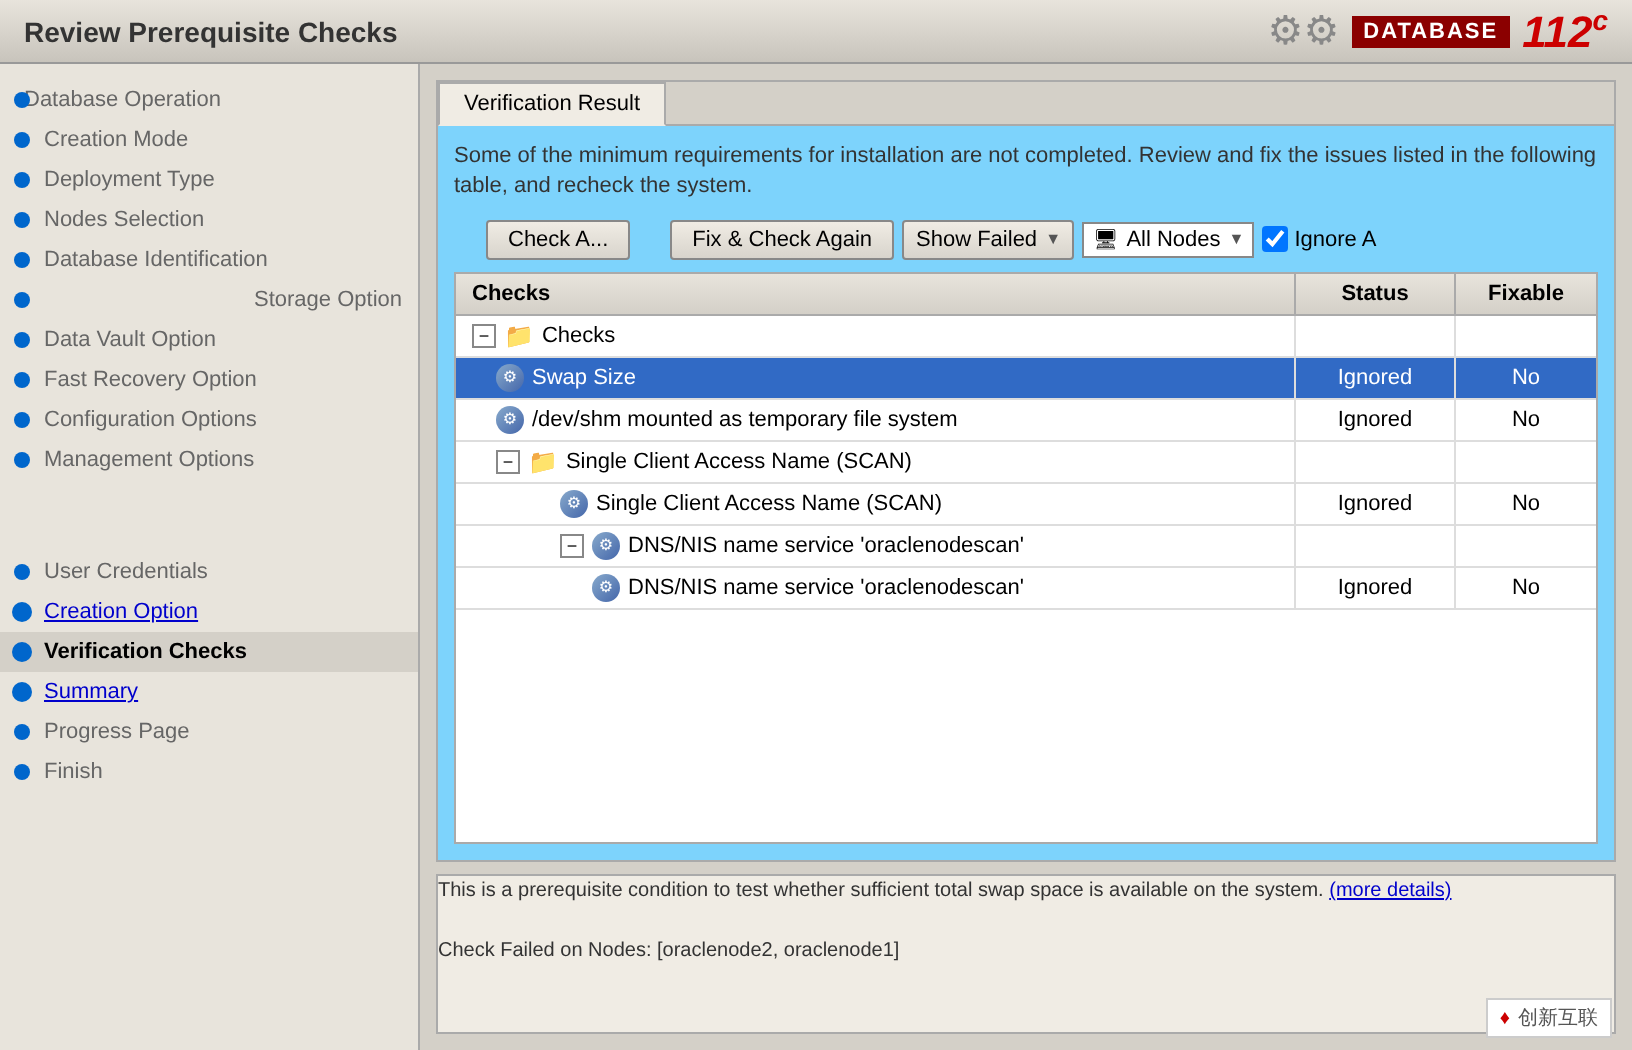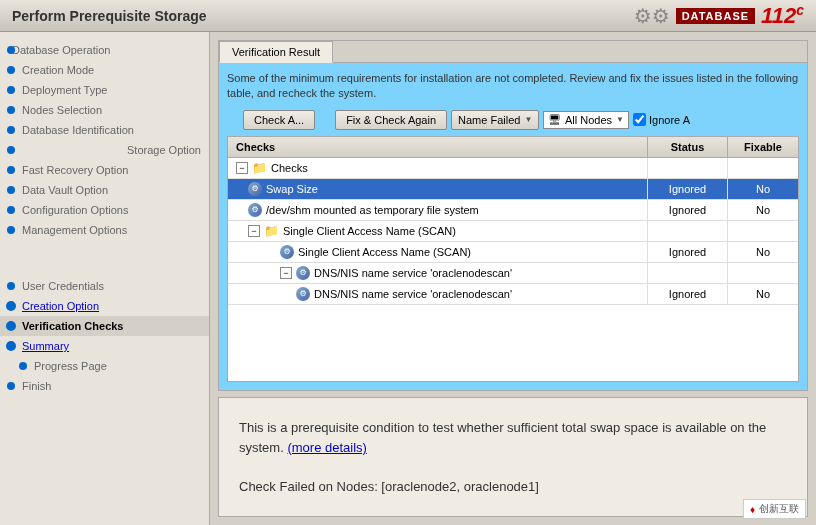--- a/index.html
+++ b/index.html
@@ -302,38 +302,38 @@
       justify-content: center;
       font-size: 9px;
       cursor: pointer;
       flex-shrink: 0;
     }
 
     
     .info-panel {
       background: #f0ece4;
       border: 1px solid #aaa;
-      padding: 20px;
-      font-size: 13px;
+      padding: 0;
+      font-size: 10px;
       color: #333;
       min-height: 80px;
       line-height: 1.5;
     }
 
     .info-link {
       color: #0000cc;
       text-decoration: underline;
       cursor: pointer;
     }
   </style>
 </head>
 <body>
 
 <div class="header">
-  <div class="header-title">Perform Prerequisite Storage</div>
+  <div class="header-title">Review Prerequisite Checks</div>
   <div class="header-logo">
     <span class="logo-gear">⚙⚙</span>
     <span class="logo-db">DATABASE</span>
     <span class="logo-12">1<span style="color:#cc0000">12</span><sup style="font-size:14px">c</sup></span>
   </div>
 </div>
 
 <div class="main-layout">
 
   <div class="sidebar">
@@ -356,25 +356,25 @@
     <div class="sidebar-item" style="padding-left:22px;">
       <span class="sidebar-dot-small"></span>
       <span>Database Identification</span>
     </div>
     <div class="sidebar-item" style="justify-content:flex-end;">
       <span class="sidebar-dot-small"></span>
       <span>Storage Option</span>
     </div>
     <div class="sidebar-item" style="padding-left:22px;">
       <span class="sidebar-dot-small"></span>
+      <span>Data Vault Option</span>
+    </div>
+    <div class="sidebar-item" style="padding-left:22px;">
+      <span class="sidebar-dot-small"></span>
       <span>Fast Recovery Option</span>
-    </div>
-    <div class="sidebar-item" style="padding-left:22px;">
-      <span class="sidebar-dot-small"></span>
-      <span>Data Vault Option</span>
     </div>
     <div class="sidebar-item" style="padding-left:22px;">
       <span class="sidebar-dot-small"></span>
       <span>Configuration Options</span>
     </div>
     <div class="sidebar-item" style="padding-left:22px;">
       <span class="sidebar-dot-small"></span>
       <span>Management Options</span>
     </div>
     <div class="sidebar-item" style="padding-left:22px;margin-top:36px;">
@@ -386,21 +386,21 @@
       <span>Creation Option</span>
     </div>
     <div class="sidebar-item active-step" style="padding-left:22px; background:#d4d0c8;">
       <span style="position:absolute;left:6px;width:10px;height:10px;border-radius:50%;background:#0066cc;border:2px solid #0066cc;"></span>
       <span>Verification Checks</span>
     </div>
     <div class="sidebar-item active-link" style="padding-left:22px;">
       <span class="sidebar-dot"></span>
       <span>Summary</span>
     </div>
-    <div class="sidebar-item" style="padding-left:22px;margin-left:12px;">
+    <div class="sidebar-item" style="padding-left:22px;">
       <span class="sidebar-dot-small"></span>
       <span>Progress Page</span>
     </div>
     <div class="sidebar-item" style="padding-left:22px;">
       <span class="sidebar-dot-small"></span>
       <span>Finish</span>
     </div>
   </div>
 
   <div class="content">
@@ -414,21 +414,21 @@
       </div>
 
       <div class="panel-content">
 
         <div class="panel-message">Some of the minimum requirements for installation are not completed. Review and fix the issues listed in the following table, and recheck the system.</div>
 
         <div class="toolbar">
           <button class="btn">Check A...</button>
           <button class="btn">Fix &amp; Check Again</button>
           <div class="dropdown-btn">
-            <span>Name Failed</span>
+            <span>Show Failed</span>
             <span class="dropdown-arrow">▼</span>
           </div>
           <div style="display:flex;align-items:center;border:1px solid #888;padding:2px 4px;background:white;font-size:11px;">
             <span style="margin-right:4px;font-size:10px;">🖥</span>
             <span>All Nodes</span>
             <span class="dropdown-arrow" style="margin-left:4px;">▼</span>
           </div>
           <label class="ignore-checkbox">
             <input type="checkbox" checked="" style="">
             <span>Ignore A</span>

